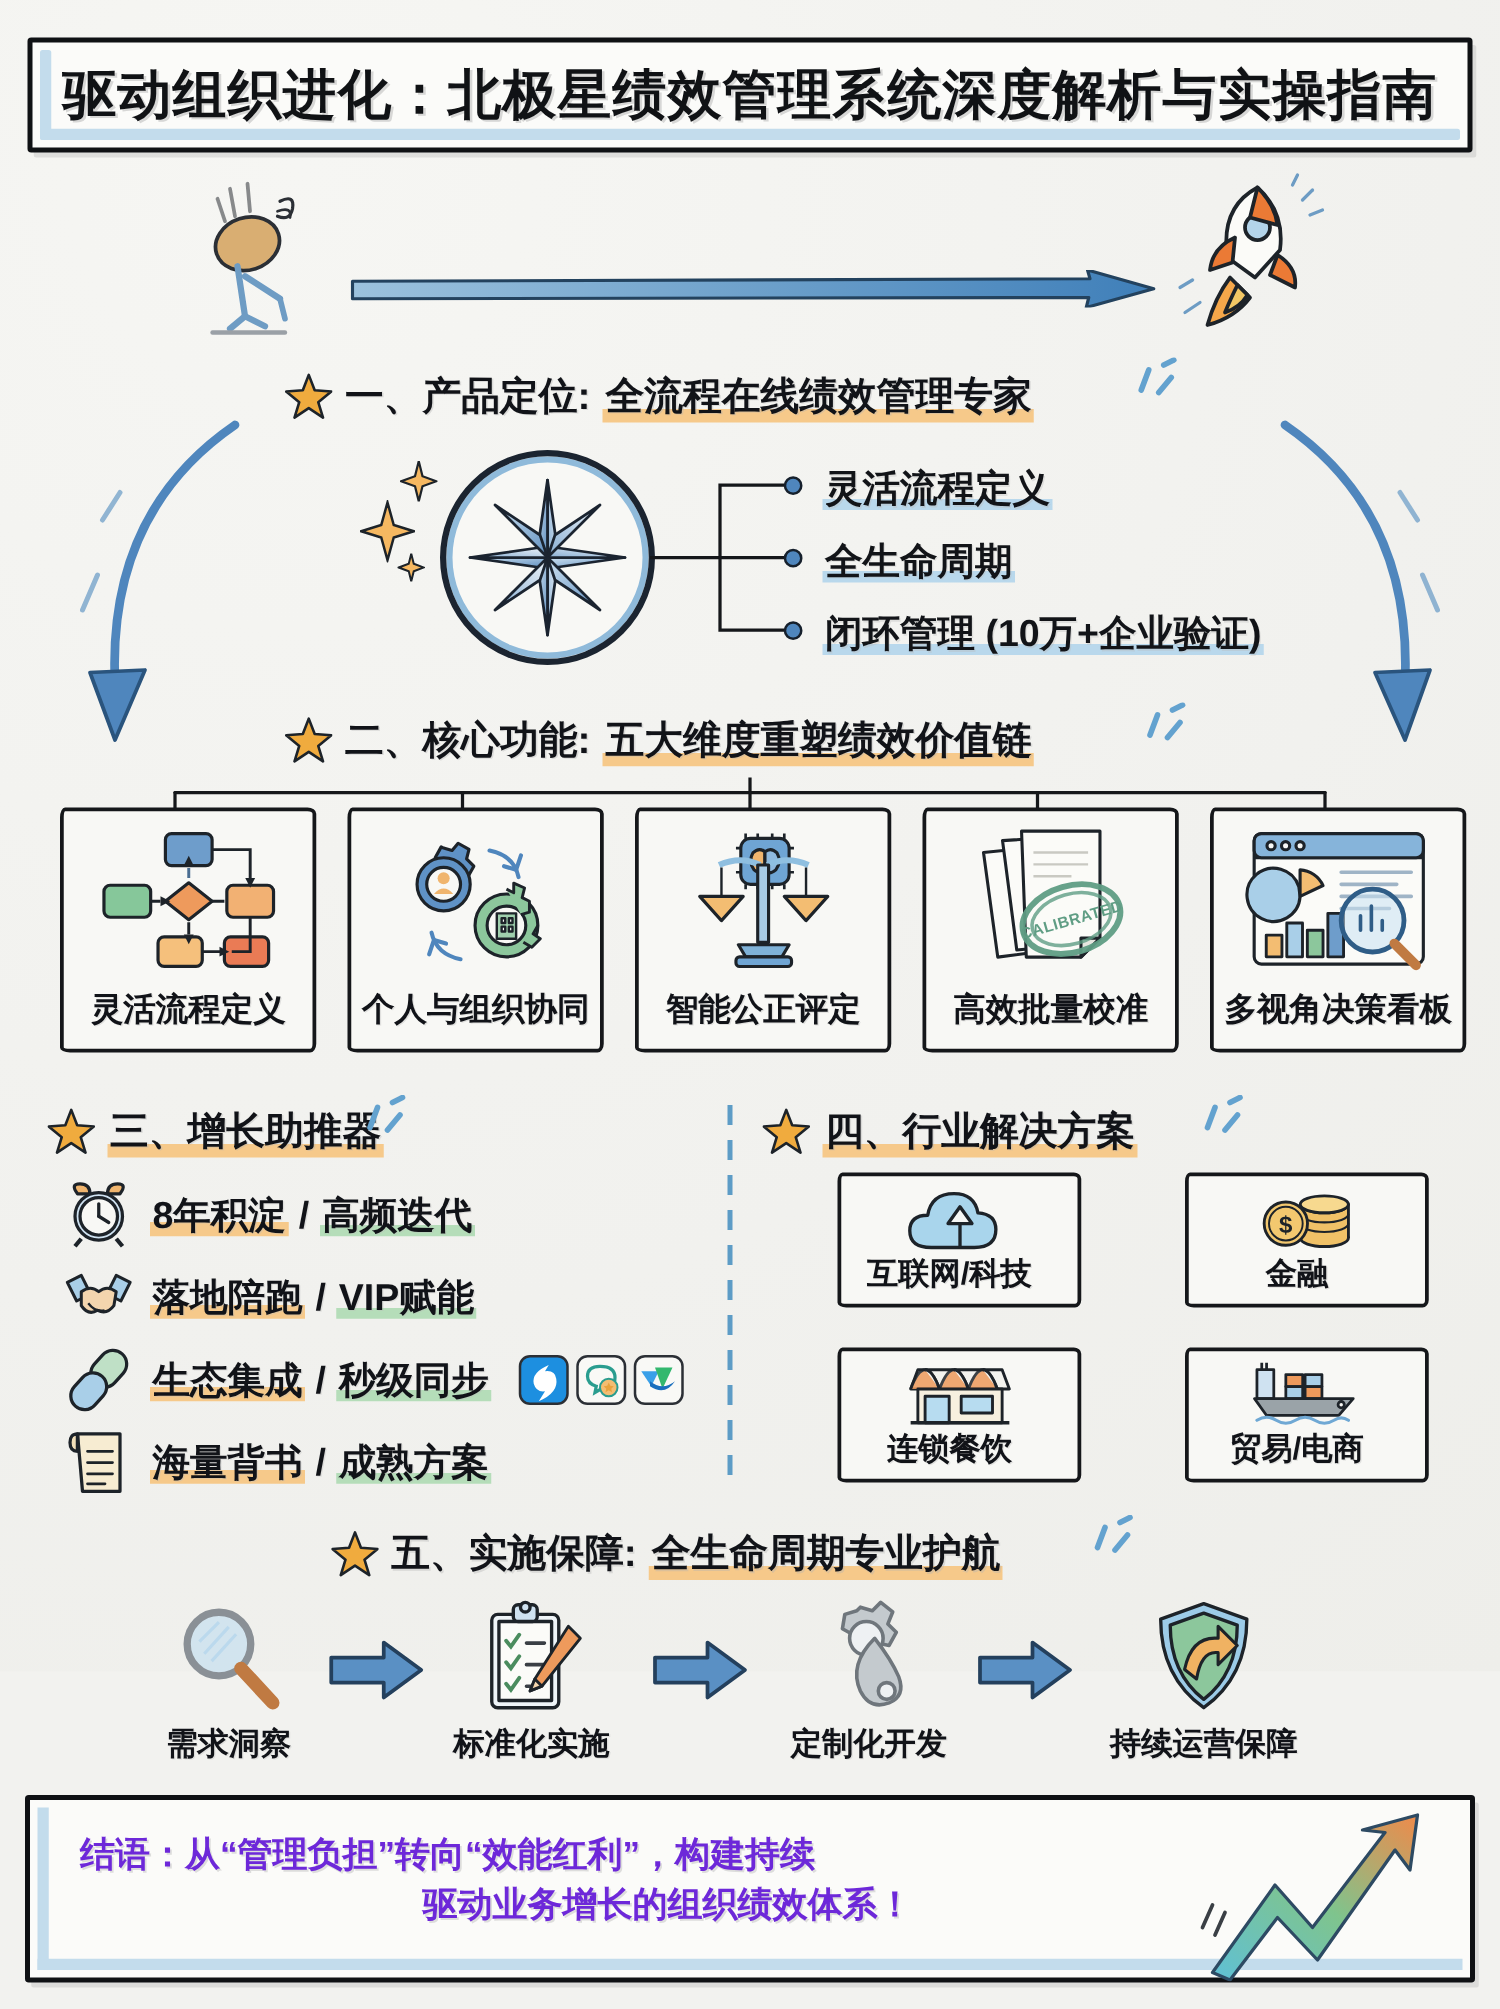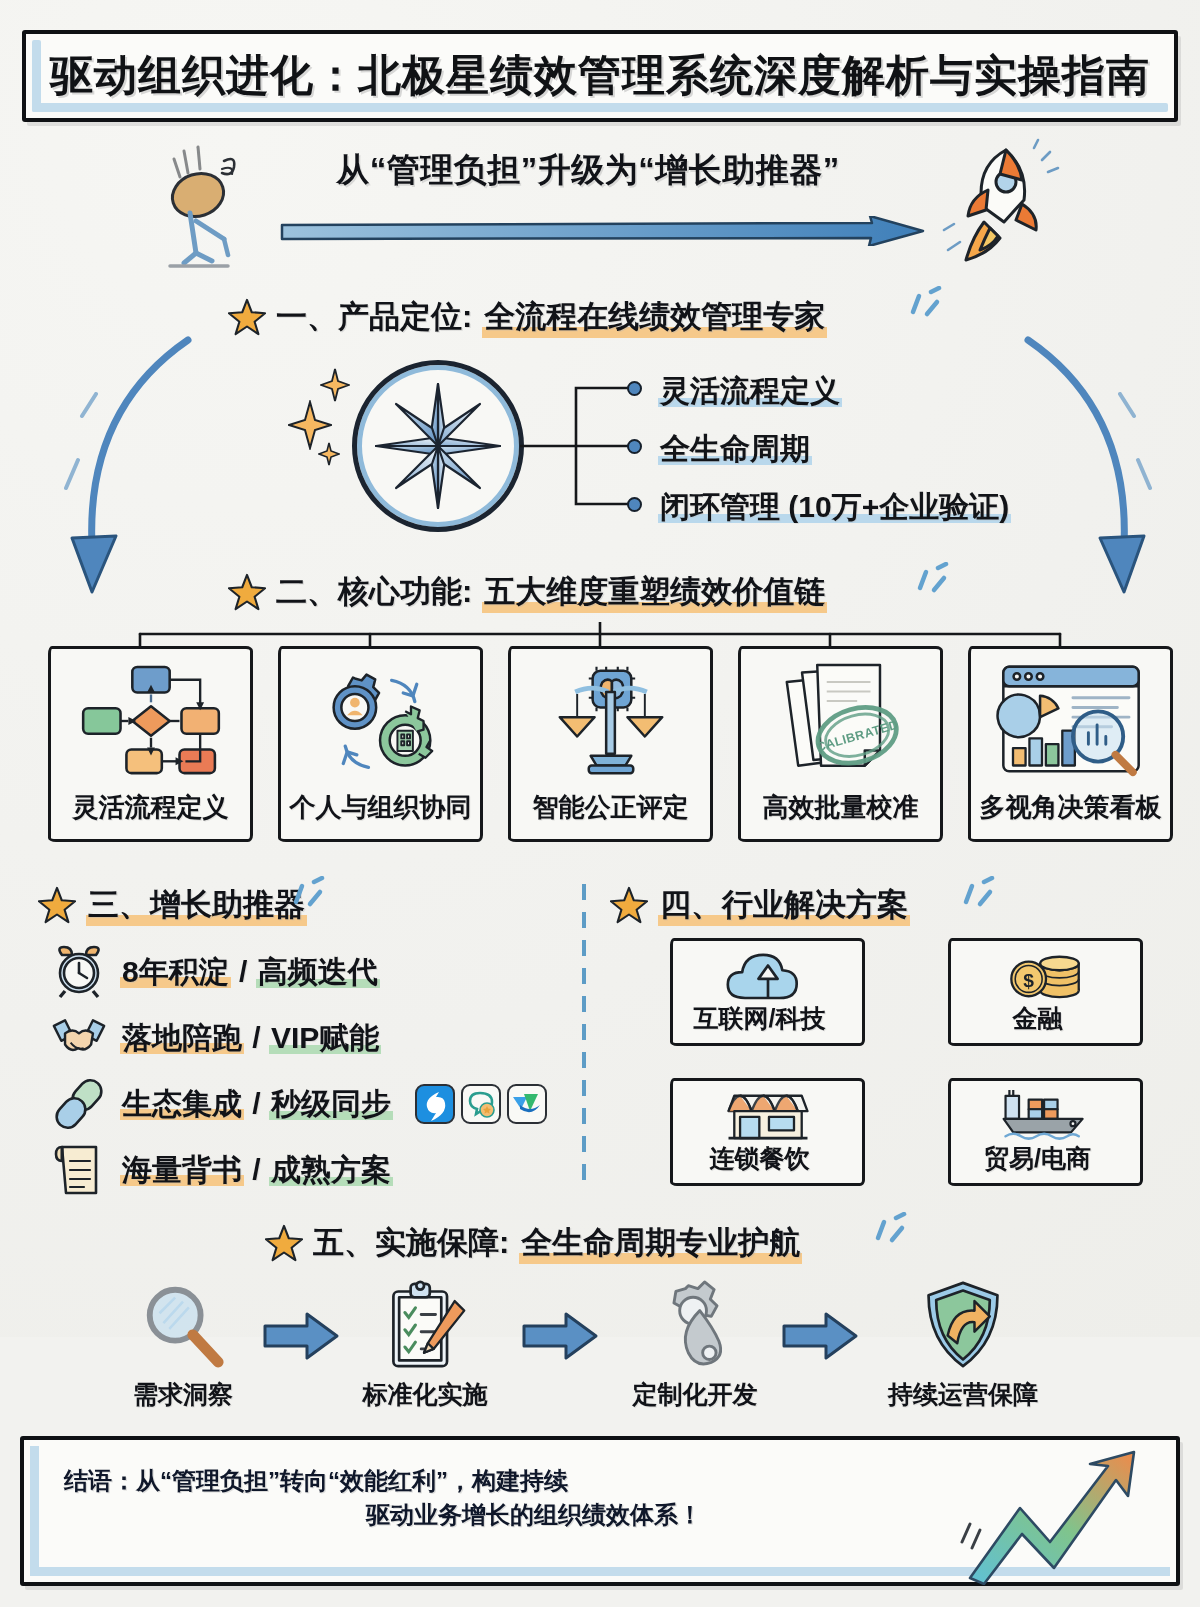--- a/index.html
+++ b/index.html
@@ -159,21 +159,21 @@
   
   #concl-box {
     left:20px; top:1436px; width:1160px; height:150px;
     background:#fbfbf9; border:4px solid #0f1114; border-radius:3px;
     box-shadow:4px 5px 0 -1px rgba(120,120,120,.18);
   }
   #concl-box .ie { position:absolute; left:6px; top:6px; bottom:6px; width:9px; background:#c3dcec; }
   #concl-box .ieb { position:absolute; left:6px; right:6px; bottom:6px; height:9px; background:#c3dcec; }
   #concl-text {
     position:absolute; left:40px; top:24px; width:900px;
-    font-size:24px; font-weight:900; line-height:1.42; color:#0f172a;
+    font-size:28px; font-weight:900; line-height:1.42; color:#6d28d9;
     text-shadow:1.3px 1.3px 0 rgba(178,178,178,.4);
   }
   #concl-text .l2 { display:block; text-align:center; padding-left:40px; }
   #concl-chart { position:absolute; right:28px; top:10px; width:190px; height:135px; }
 </style>
 </head>
 <body>
 
 <div class="page">
 
@@ -195,21 +195,20 @@
         <ellipse cx="48" cy="52" rx="26" ry="21" fill="#d9ae72" transform="rotate(-18 48 52)"></ellipse>
         <path d="M40 70 L46 110" stroke-width="5" stroke="#6e9cc4"></path>
         <path d="M46 110 L34 120" stroke-width="5" stroke="#6e9cc4"></path>
         <path d="M46 110 L62 118" stroke-width="5" stroke="#6e9cc4"></path>
         <path d="M46 78 L74 96" stroke-width="5" stroke="#6e9cc4"></path>
         <path d="M74 96 L78 112" stroke-width="4.5" stroke="#6e9cc4"></path>
         <path d="M20 123 L78 123" stroke-width="3.5" stroke="#9aa0a6"></path>
       </g>
     </svg>
 
-    <div id="subtitle-text">从“管理负担”升级为“增长助推器”</div>
 
     <svg id="subtitle-arrow" viewBox="0 0 645 30">
       <defs>
         <linearGradient id="sgA" x1="0" x2="1">
           <stop offset="0" stop-color="#9cc2dd"></stop>
             <stop offset="1" stop-color="#3f7fb9"></stop>
         </linearGradient>
       </defs>
       <path d="M2 9 L592 7 L590 0 L643 15 L589 30 L591 22 L2 23 Z" fill="url(#sgA)" stroke="#23425e" stroke-width="2.5" stroke-linejoin="round"></path>
     </svg>

